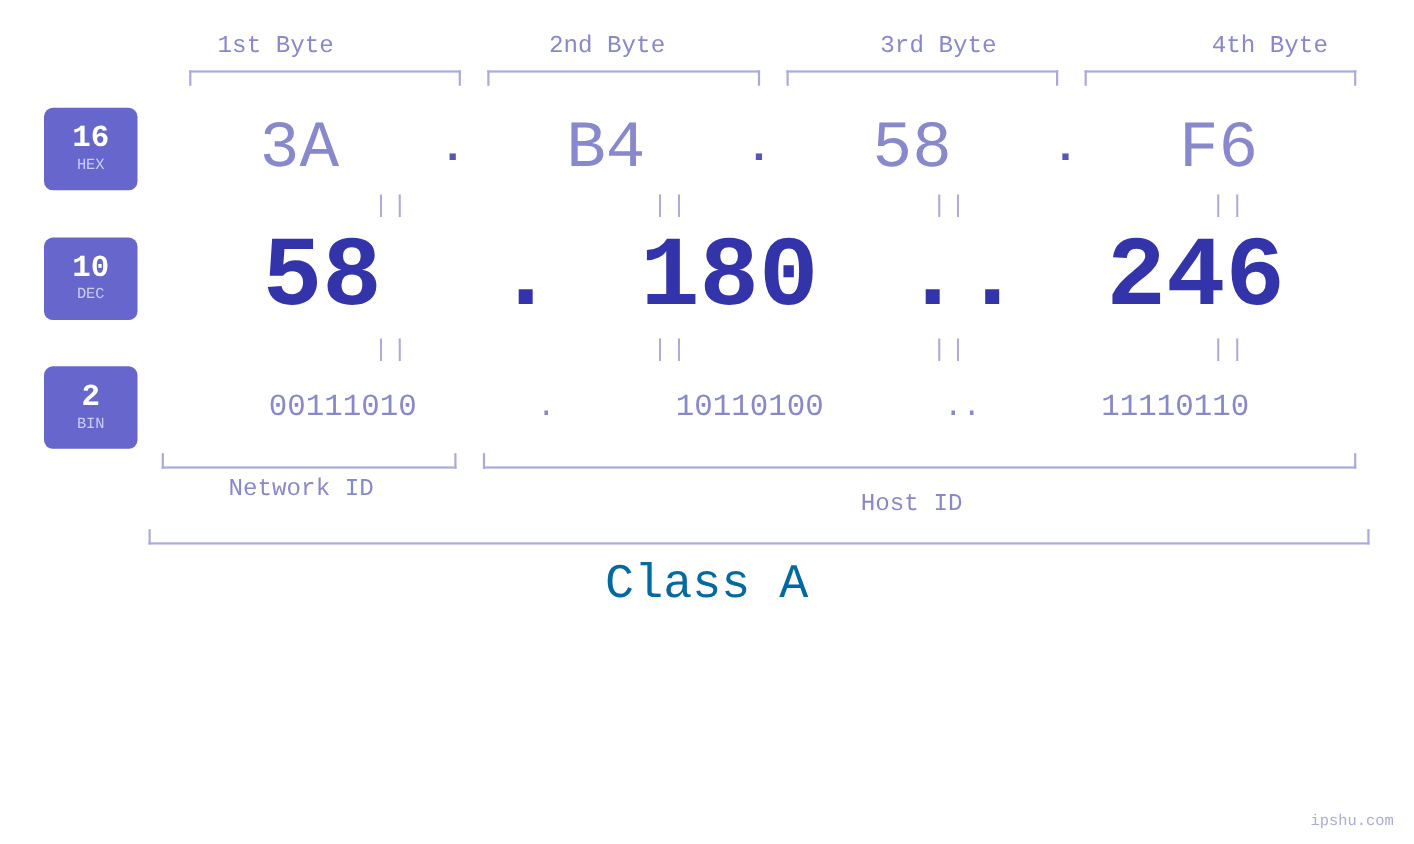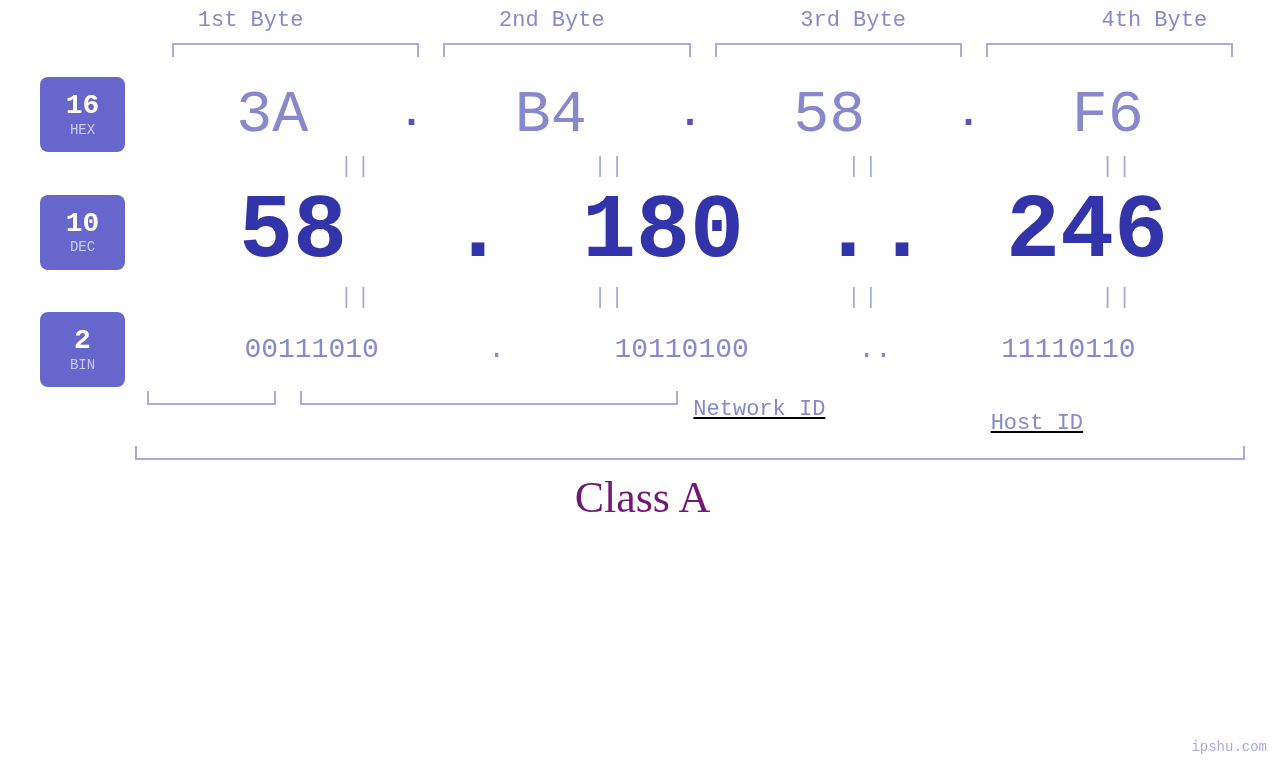--- a/index.html
+++ b/index.html
@@ -12,21 +12,21 @@
       overflow: hidden;
       position: relative;
     }
 
     .main-container {
       width: 100%;
       height: 100%;
       display: flex;
       flex-direction: column;
       align-items: center;
-      padding: 8px 40px 20px 40px;
+      padding: 29px 40px 20px 40px;
       position: relative;
     }
 
     
     .byte-headers {
       display: flex;
       width: 100%;
       margin-left: 120px;
       margin-bottom: 10px;
     }
@@ -164,22 +164,21 @@
       font-family: 'Courier New', Courier, monospace;
       letter-spacing: 4px;
     }
 
     
     .bottom-section {
       width: calc(100% - 95px);
       margin-left: 95px;
       margin-top: 4px;
       display: flex;
-      flex-direction: row;
-      text-decoration: underline;
+      flex-direction: column;
     }
 
     .bottom-brackets-row {
       display: flex;
       width: 100%;
     }
 
     .bracket-bottom-network {
       
       flex: 1;
@@ -235,22 +234,22 @@
     }
 
     .class-label-row {
       width: 100%;
       text-align: center;
       margin-top: 12px;
     }
 
     .class-label {
       font-size: 44px;
-      font-family: Liberation Serif, serif;
-      color: #701a75;
+      font-family: Liberation Mono, monospace;
+      color: #0369a1;
     }
 
     .watermark {
       position: absolute;
       bottom: 12px;
       right: 18px;
       color: #aaaadd;
       font-size: 14px;
       font-family: 'Courier New', Courier, monospace;
     }

